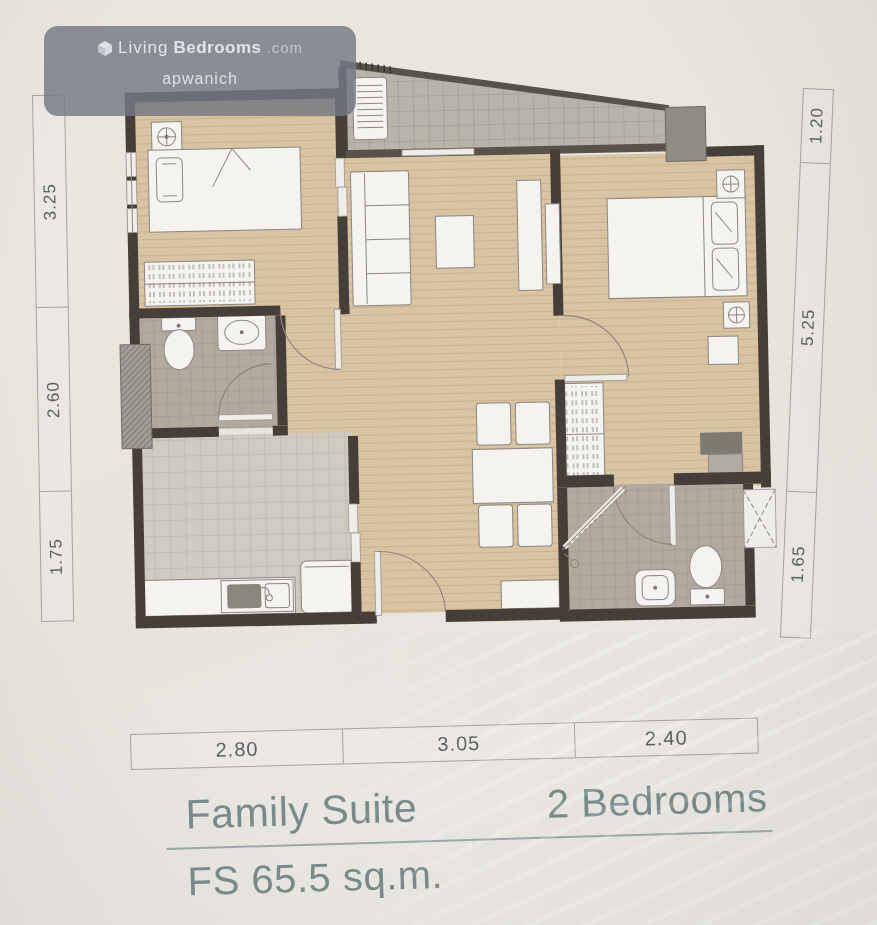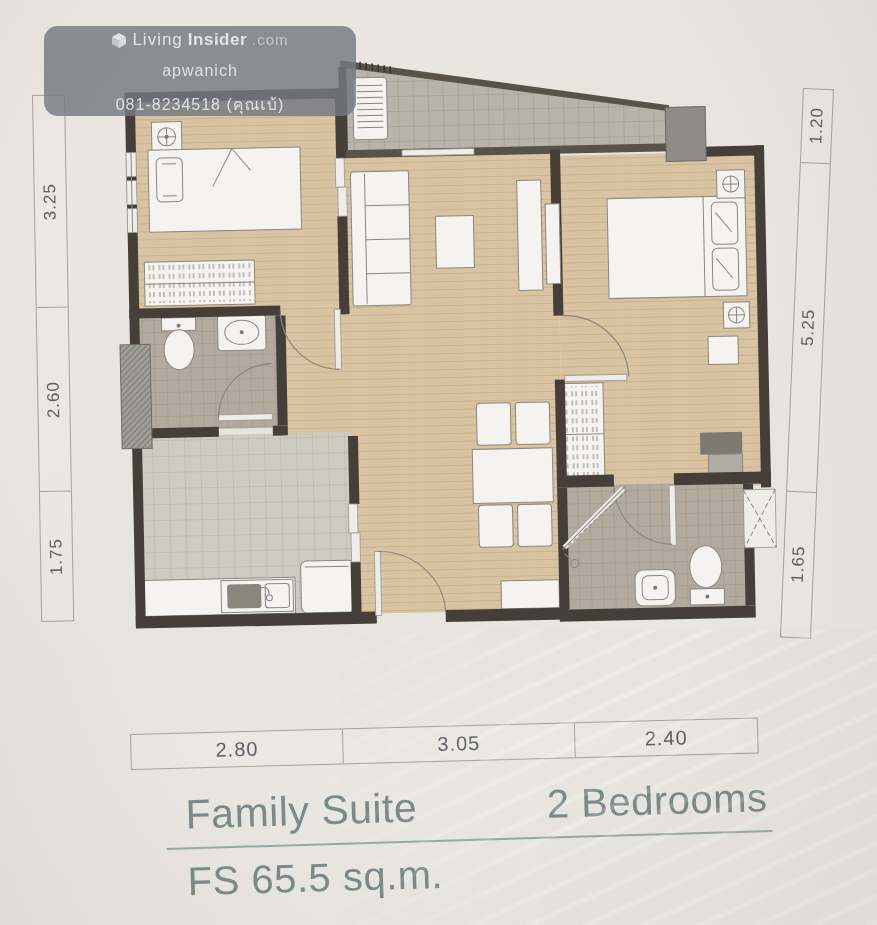--- a/index.html
+++ b/index.html
@@ -23,21 +23,21 @@
     position:absolute;left:290px;top:630px;width:587px;height:295px;
     background:repeating-linear-gradient(-25deg,rgba(255,255,255,0.28) 0 5px,rgba(120,115,105,0.03) 5px 24px);
     opacity:.5;pointer-events:none;
     -webkit-mask-image:linear-gradient(to right,transparent,#000 45%);
             mask-image:linear-gradient(to right,transparent,#000 45%);
   }
   
   .watermark{
     position:absolute;left:44px;top:26px;width:312px;height:90px;
     background:rgba(116,121,131,0.82);border-radius:14px;color:#e9ebef;
-    text-align:center;padding-top:4px;box-sizing:border-box;z-index:30;
+    text-align:center;padding-top:12px;box-sizing:border-box;z-index:30;
   }
   .wm-brand{font-size:17px;letter-spacing:1px;opacity:.92;display:flex;align-items:center;justify-content:center;gap:5px;}
   .wm-brand b{font-weight:700;letter-spacing:.5px;}
   .wm-tld{font-size:15px;opacity:.65;align-self:flex-end;margin-bottom:2px;}
   .wm-line{font-size:16px;margin-top:12px;opacity:.88;letter-spacing:1px;}
   
   .dimbar{position:absolute;border:1px solid #a5a29c;box-sizing:border-box;display:flex;background:rgba(255,255,255,0.10);}
   .dimbar.v{flex-direction:column;}
   .dimseg{display:flex;align-items:center;justify-content:center;box-sizing:border-box;}
   .dimbar.v .dimseg{border-bottom:1px solid #a5a29c;}
@@ -362,25 +362,24 @@
   </div>
 
   <div class="watermark">
     <div class="wm-brand">
       <svg width="16" height="16" viewBox="0 0 16 16">
         <polygon points="8,1 15,5 8,9 1,5" fill="#e9ebef"></polygon>
         <polygon points="1,5 8,9 8,16 1,12" fill="#c6cad2"></polygon>
         <polygon points="15,5 8,9 8,16 15,12" fill="#dfe2e8"></polygon>
       </svg>
       <span>Living</span>
-        <b>Insider</b>
+        <b>Bedrooms</b>
         <span class="wm-tld">.com</span>
     </div>
     <div class="wm-line">apwanich</div>
-    <div class="wm-line">081-8234518 (คุณเบ้)</div>
   </div>
 
   <div class="titleblock">
     <div class="title-row">
       <span class="t1">Family Suite</span>
       <span class="t2">2 Bedrooms</span>
     </div>
     <hr class="title-rule">
     <div class="title-area">FS 65.5 sq.m.</div>
   </div>

